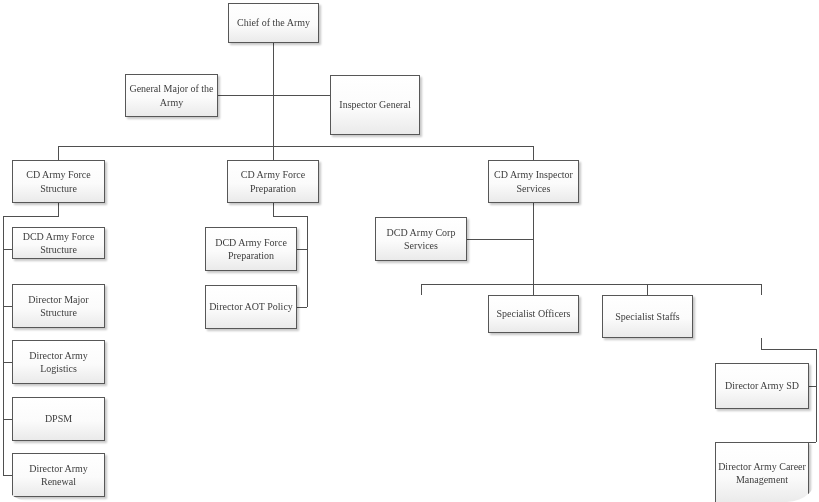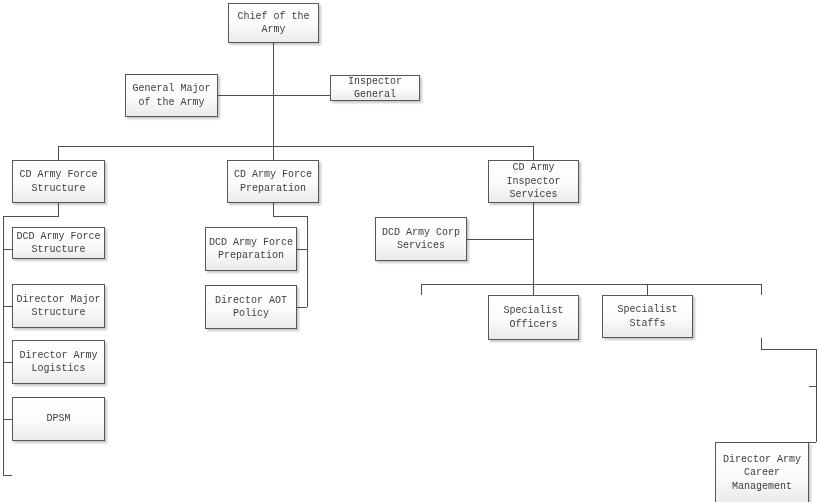--- a/index.html
+++ b/index.html
@@ -5,22 +5,23 @@
   html, body {
     margin: 0;
     padding: 0;
     background: #ffffff;
   }
   #canvas {
     position: relative;
     width: 819px;
     height: 502px;
     background: #ffffff;
-    font-family: Liberation Mono, monospace;
+    font-family: Liberation Serif, serif;
     overflow: hidden;
+    border-radius: 32px;
   }
   .node {
     position: absolute;
     box-sizing: border-box;
     border: 1px solid #575757;
     background: linear-gradient(to bottom, #ffffff 0%, #fbfbfb 55%, #eaeaea 100%);
     box-shadow: 2px 2px 2px rgba(0,0,0,0.22);
     display: flex;
     align-items: center;
     justify-content: center;
@@ -74,21 +75,21 @@
   <div class="line" style="left:816px;top:349px;width:1px;height:93px"></div>
   <div class="line" style="left:809px;top:386px;width:7px;height:1px"></div>
   <div class="line" style="left:809px;top:442px;width:7px;height:1px"></div>
 
   <div class="node" style="left:228px;top:3px;width:91px;height:40px">
     <span>Chief of the Army</span>
   </div>
   <div class="node" style="left:125px;top:74px;width:93px;height:43px">
     <span>General Major of the Army</span>
   </div>
-  <div class="node" style="left:330px;top:75px;width:90px;height:26px">
+  <div class="node" style="left:330px;top:75px;width:90px;height:60px">
     <span>Inspector General</span>
   </div>
 
   <div class="node" style="left:12px;top:160px;width:93px;height:43px">
     <span>CD Army Force Structure</span>
   </div>
   <div class="node" style="left:227px;top:160px;width:92px;height:43px">
     <span>CD Army Force Preparation</span>
   </div>
   <div class="node" style="left:488px;top:160px;width:91px;height:43px">
@@ -100,36 +101,42 @@
   </div>
   <div class="node" style="left:12px;top:284px;width:93px;height:44px">
     <span>Director Major Structure</span>
   </div>
   <div class="node" style="left:12px;top:340px;width:93px;height:44px">
     <span>Director Army Logistics</span>
   </div>
   <div class="node" style="left:12px;top:397px;width:93px;height:44px">
     <span>DPSM</span>
   </div>
+  <div class="node" style="left:12px;top:453px;width:93px;height:44px">
+    <span>Director Army Renewal</span>
+  </div>
 
   <div class="node" style="left:205px;top:227px;width:92px;height:44px">
     <span>DCD Army Force Preparation</span>
   </div>
   <div class="node" style="left:205px;top:285px;width:92px;height:44px">
     <span>Director AOT Policy</span>
   </div>
 
   <div class="node" style="left:375px;top:217px;width:92px;height:44px">
     <span>DCD Army Corp Services</span>
   </div>
 
-  <div class="node" style="left:488px;top:295px;width:91px;height:45px">
+  <div class="node" style="left:488px;top:295px;width:91px;height:38px">
     <span>Specialist Officers</span>
   </div>
   <div class="node" style="left:602px;top:295px;width:91px;height:43px">
     <span>Specialist Staffs</span>
   </div>
 
+  <div class="node" style="left:715px;top:363px;width:94px;height:46px">
+    <span>Director Army SD</span>
+  </div>
   <div class="node" style="left:715px;top:442px;width:94px;height:62px">
     <span>Director Army Career Management</span>
   </div>
 
 </div>
 
 </body></html>

